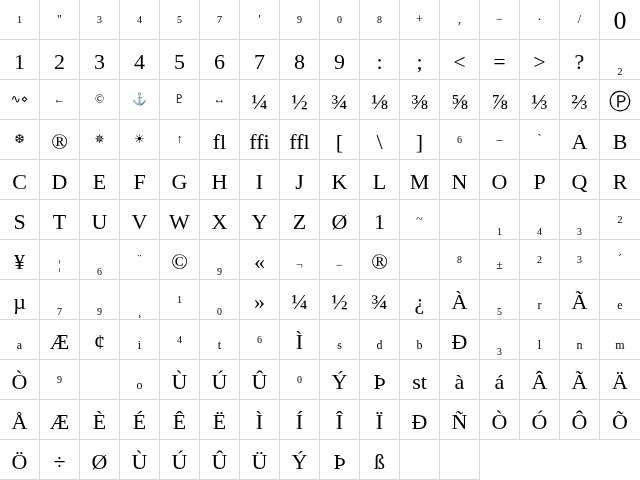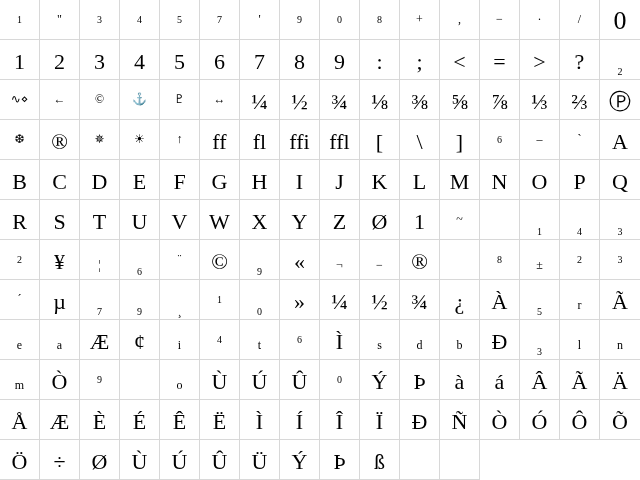--- a/index.html
+++ b/index.html
@@ -219,23 +219,20 @@
     <div class="cell">
       <span class="glyph sm raise">✵</span>
     </div>
     <div class="cell">
       <span class="glyph sm raise">☀</span>
     </div>
     <div class="cell">
       <span class="glyph sm raise">↑</span>
     </div>
     <div class="cell">
-      <span class="glyph">ff</span>
-    </div>
-    <div class="cell">
       <span class="glyph">fl</span>
     </div>
     <div class="cell">
       <span class="glyph">ffi</span>
     </div>
     <div class="cell">
       <span class="glyph">ffl</span>
     </div>
     <div class="cell">
       <span class="glyph">[</span>
@@ -523,20 +520,23 @@
       <span class="glyph">Û</span>
     </div>
     <div class="cell">
       <span class="glyph xs raise">0</span>
     </div>
     <div class="cell">
       <span class="glyph">Ý</span>
     </div>
     <div class="cell">
       <span class="glyph">Þ</span>
+    </div>
+    <div class="cell">
+      <span class="glyph">st</span>
     </div>
     <div class="cell">
       <span class="glyph">à</span>
     </div>
     <div class="cell">
       <span class="glyph">á</span>
     </div>
     <div class="cell">
       <span class="glyph">Â</span>
     </div>

